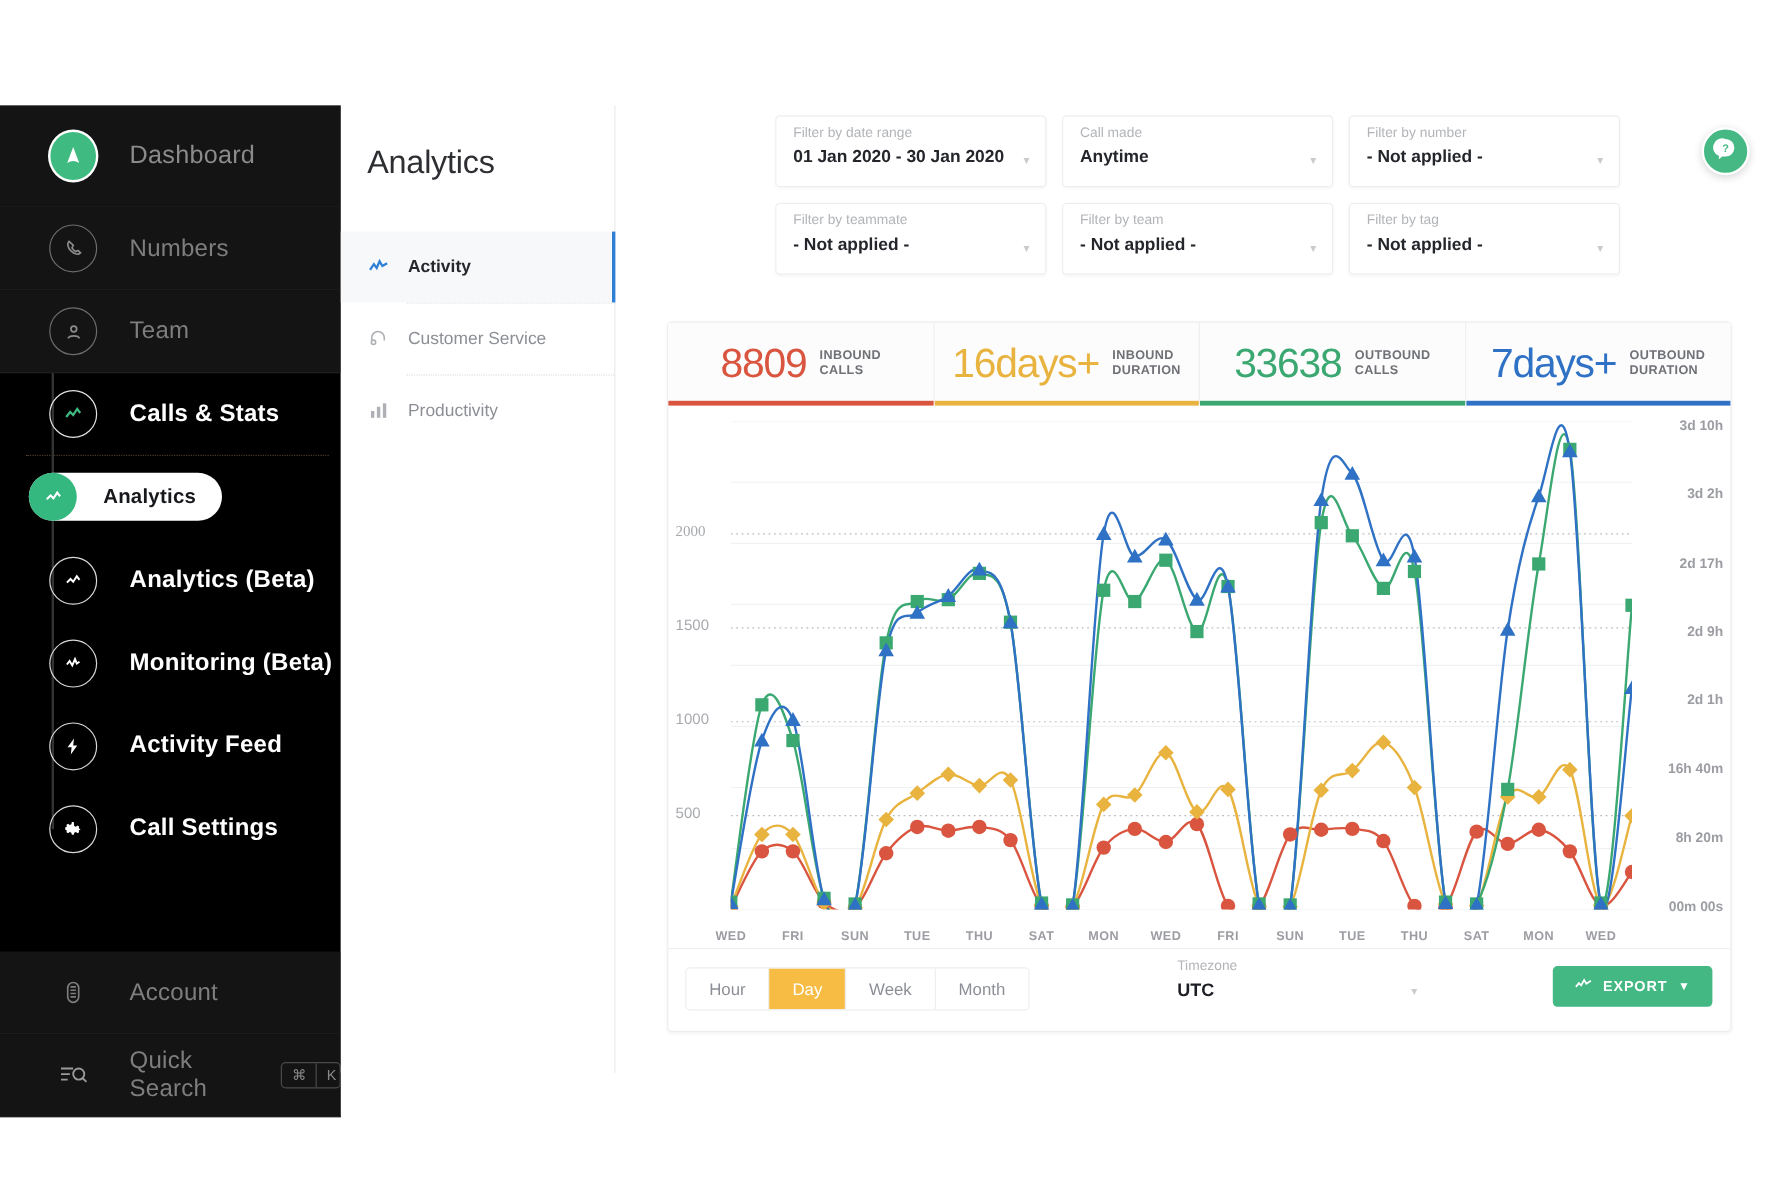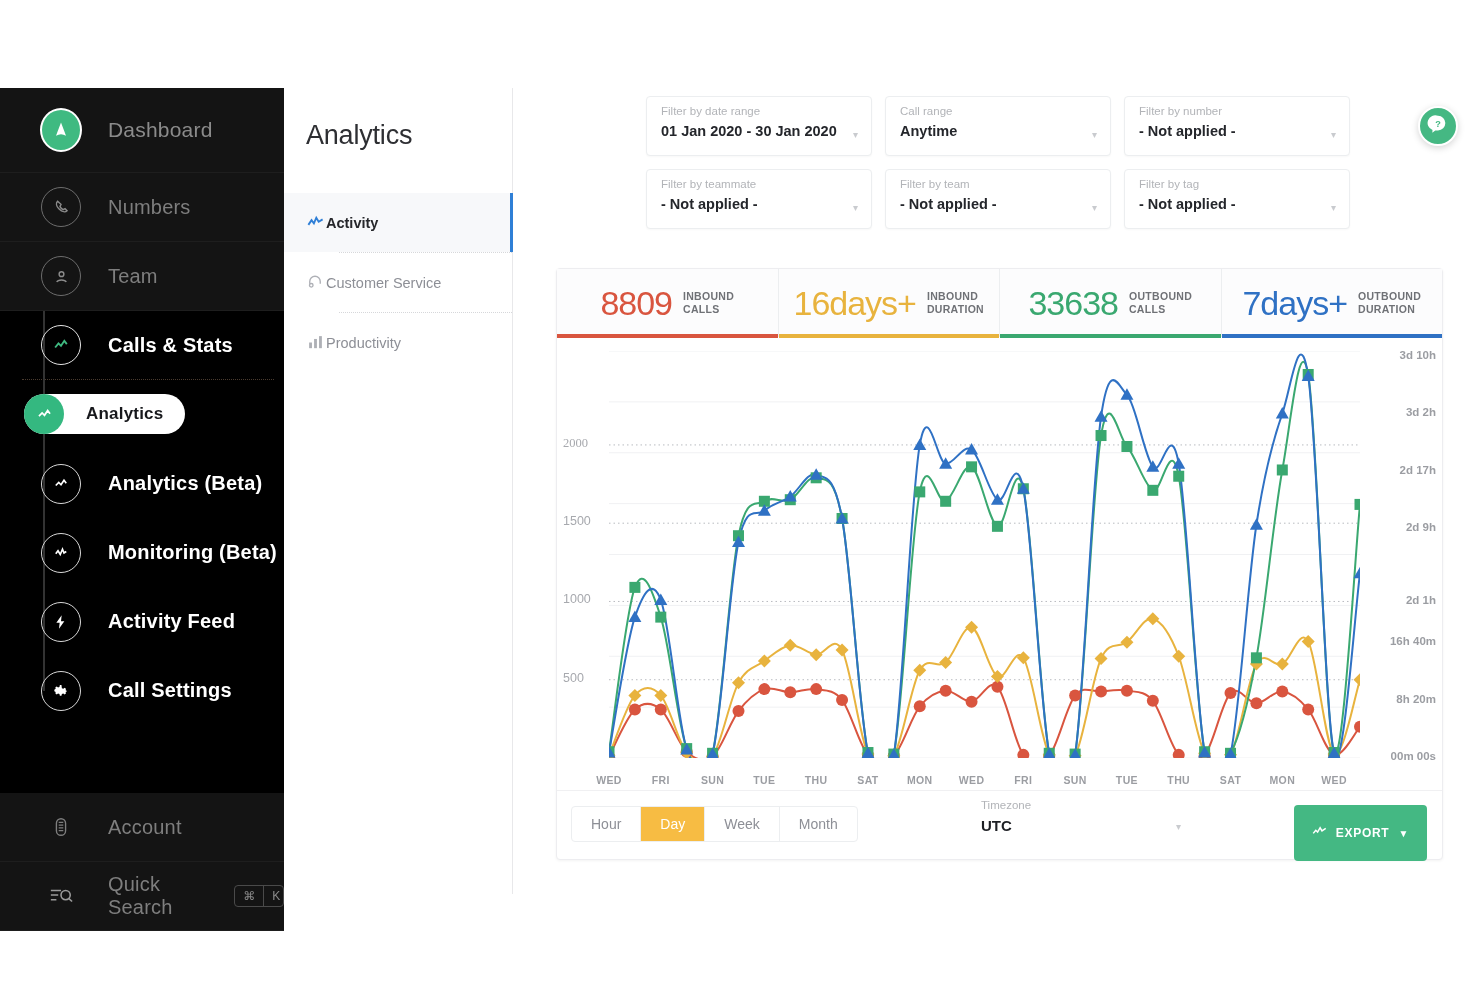--- a/index.html
+++ b/index.html
@@ -32,21 +32,21 @@
   .kbd { display:flex; margin-left:16px; border:1px solid #4a4a4a; border-radius:4px; overflow:hidden; }
   .kbd span { color:#8a8a8a; font-size:12px; padding:3px 8px; }
   .kbd span:first-child { border-right:1px solid #4a4a4a; }
 
   
   .subnav { position:absolute; left:284px; top:88px; width:229px; height:806px; background:#fff; border-right:1px solid #e8e8ea; }
   .subnav-title { font-size:27px; color:#2e2f33; padding:32px 0 0 22px; letter-spacing:-.2px; font-weight:400;}
   .subnav-list { margin-top:42px; }
   .sn-item { display:flex; align-items:center; height:59px; padding-left:20px; position:relative; }
   .sn-item .sn-ic { width:22px; display:flex; justify-content:center; }
-  .sn-item .sn-lb { font-size:14.5px; color:#8d8f96; }
+  .sn-item .sn-lb { margin-left:14px; font-size:14.5px; color:#8d8f96; }
   .sn-active { background:#f7f8fa; }
   .sn-active .sn-lb { color:#26272b; font-weight:700; }
   .sn-active:after { content:""; position:absolute; right:-1px; top:0; bottom:0; width:3px; background:#2f7fd6; }
   .sn-dotsep { border-top:1.5px dotted #d6d7da; margin-left:55px; }
 
   
   .main { position:absolute; left:513px; top:88px; right:0; bottom:93px; background:#fff; }
 
   .filters { position:absolute; left:133px; top:8px; display:grid; grid-template-columns:repeat(3,226px); gap:13px 13px; }
   .ff { background:#fff; border:1px solid #eceef0; border-radius:4px; height:60px; padding:8px 14px 0 14px; position:relative; box-shadow:0 1px 2px rgba(0,0,0,.03); }
@@ -73,21 +73,21 @@
 
   .controls { position:absolute; left:0; right:0; bottom:0; height:69px; border-top:1px solid #f0f0f2; }
   .seg { position:absolute; left:14px; top:15px; display:flex; border:1px solid #eceef0; border-radius:4px; overflow:hidden; height:36px; }
   .seg div { padding:0 19px; display:flex; align-items:center; font-size:14px; color:#8d8f96; border-right:1px solid #eceef0; }
   .seg div:last-child { border-right:none; }
   .seg div.on { background:#f7bc43; color:#fff; font-weight:400; }
   .tz { position:absolute; left:424px; top:8px; width:200px; }
   .tz .lbl { font-size:11.5px; color:#b2b4b8; }
   .tz .val { font-size:15px; color:#1d1f24; font-weight:700; margin-top:6px; }
   .tz .car { position:absolute; right:0; bottom:2px; color:#c9cbcf; font-size:10px; }
-  .export { position:absolute; right:15px; top:14px; height:56px; background:#44b883; color:#fff; border-radius:4px; display:flex; align-items:center; gap:9px; padding:0 18px; font-size:12px; font-weight:700; letter-spacing:.7px; border:none; }
+  .export { position:absolute; right:15px; top:14px; height:34px; background:#44b883; color:#fff; border-radius:4px; display:flex; align-items:center; gap:9px; padding:0 18px; font-size:12px; font-weight:700; letter-spacing:.7px; border:none; }
 </style>
 </head>
 <body>
 
 <div id="app">
 
   <div class="sidebar">
 
     <div class="sb-item sb-logo">
       <div class="ic">
@@ -265,21 +265,21 @@
 
   <div class="main">
 
     <div class="filters">
       <div class="ff">
         <div class="lbl">Filter by date range</div>
         <div class="val">01 Jan 2020 - 30 Jan 2020</div>
         <div class="car">▾</div>
       </div>
       <div class="ff">
-        <div class="lbl">Call range</div>
+        <div class="lbl">Call made</div>
         <div class="val">Anytime</div>
         <div class="car">▾</div>
       </div>
       <div class="ff">
         <div class="lbl">Filter by number</div>
         <div class="val">- Not applied -</div>
         <div class="car">▾</div>
       </div>
       <div class="ff">
         <div class="lbl">Filter by teammate</div>
@@ -489,21 +489,21 @@
         <div id="ylabels">
             <div class="yl" style="left: 6px; top: 333.731px;">500</div>
             <div class="yl" style="left: 6px; top: 255.462px;">1000</div>
             <div class="yl" style="left: 6px; top: 177.192px;">1500</div>
             <div class="yl" style="left: 6px; top: 98.9231px; font-family: Liberation Serif, serif;">2000</div>
           </div>
         <div id="yrlabels">
             <div class="yr" style="top: 413px;">00m 00s</div>
             <div class="yr" style="top: 355.714px;">8h 20m</div>
             <div class="yr" style="top: 298.429px; margin-left: 24px;">16h 40m</div>
-            <div class="yr" style="top: 241.143px; margin-top: 16px;">2d 1h</div>
+            <div class="yr" style="top: 241.143px;">2d 1h</div>
             <div class="yr" style="top: 183.857px;">2d 9h</div>
             <div class="yr" style="top: 126.571px;">2d 17h</div>
             <div class="yr" style="top: 69.2857px;">3d 2h</div>
             <div class="yr" style="top: 12px;">3d 10h</div>
           </div>
         <div id="xlabels">
             <div class="xl" style="left: 52px;">WED</div>
             <div class="xl" style="left: 103.793px;">FRI</div>
             <div class="xl" style="left: 155.586px;">SUN</div>
             <div class="xl" style="left: 207.379px;">TUE</div>

